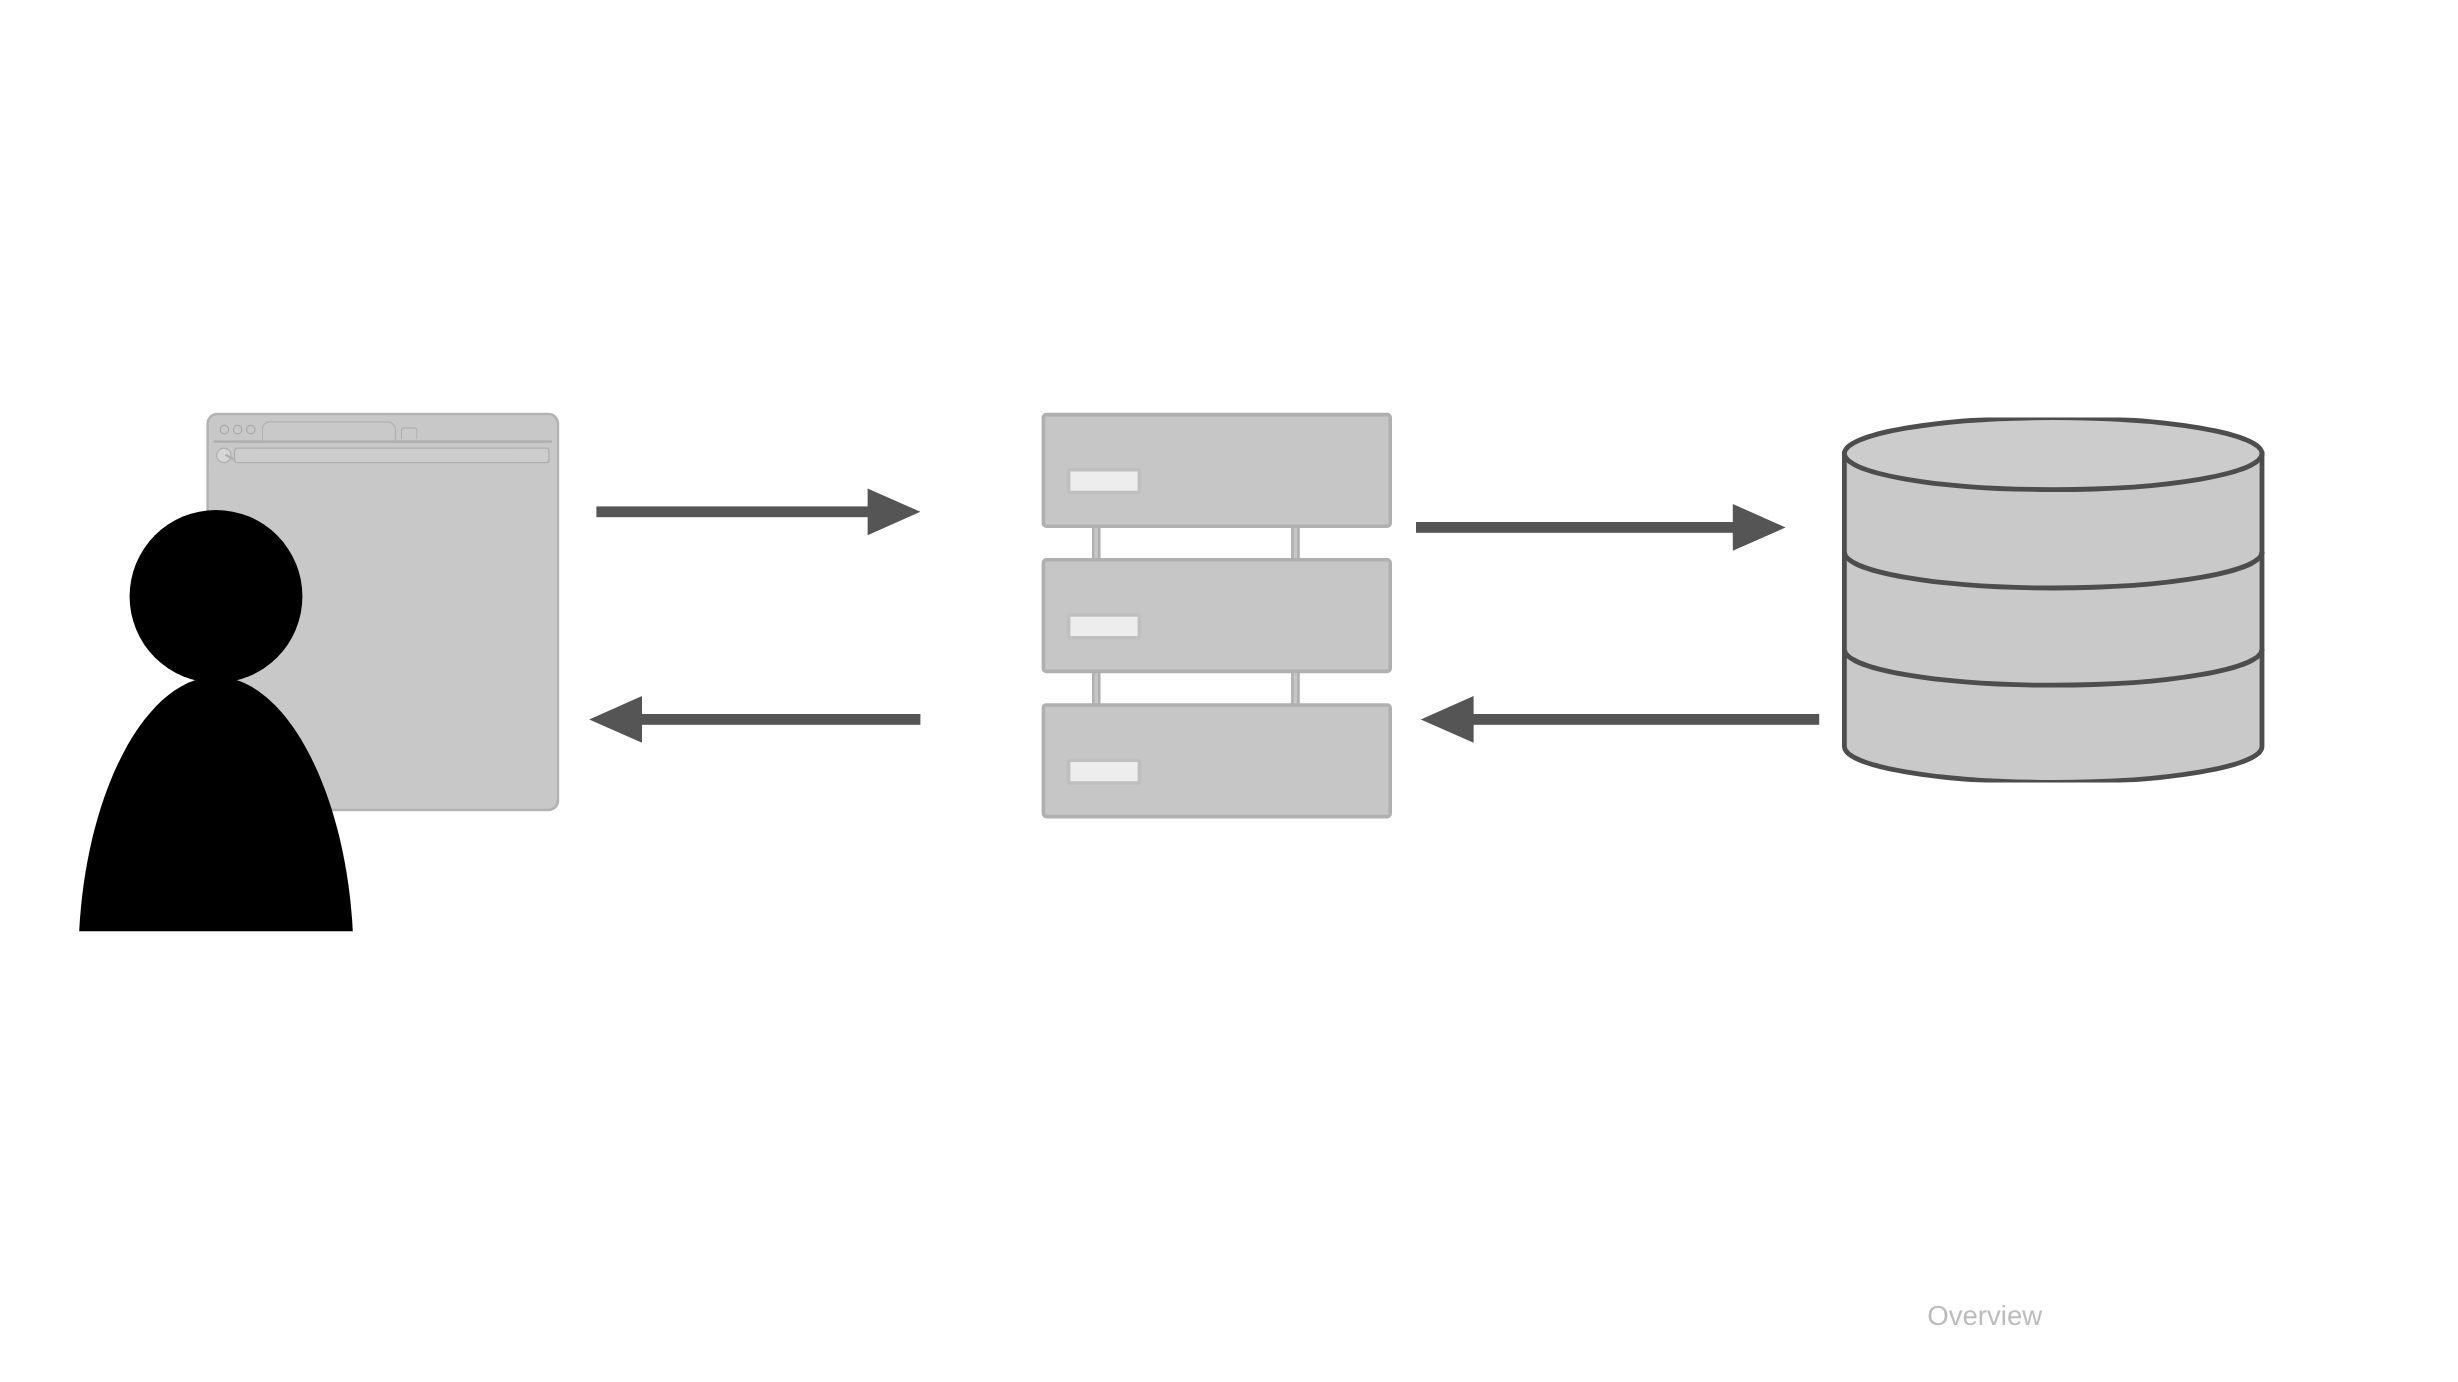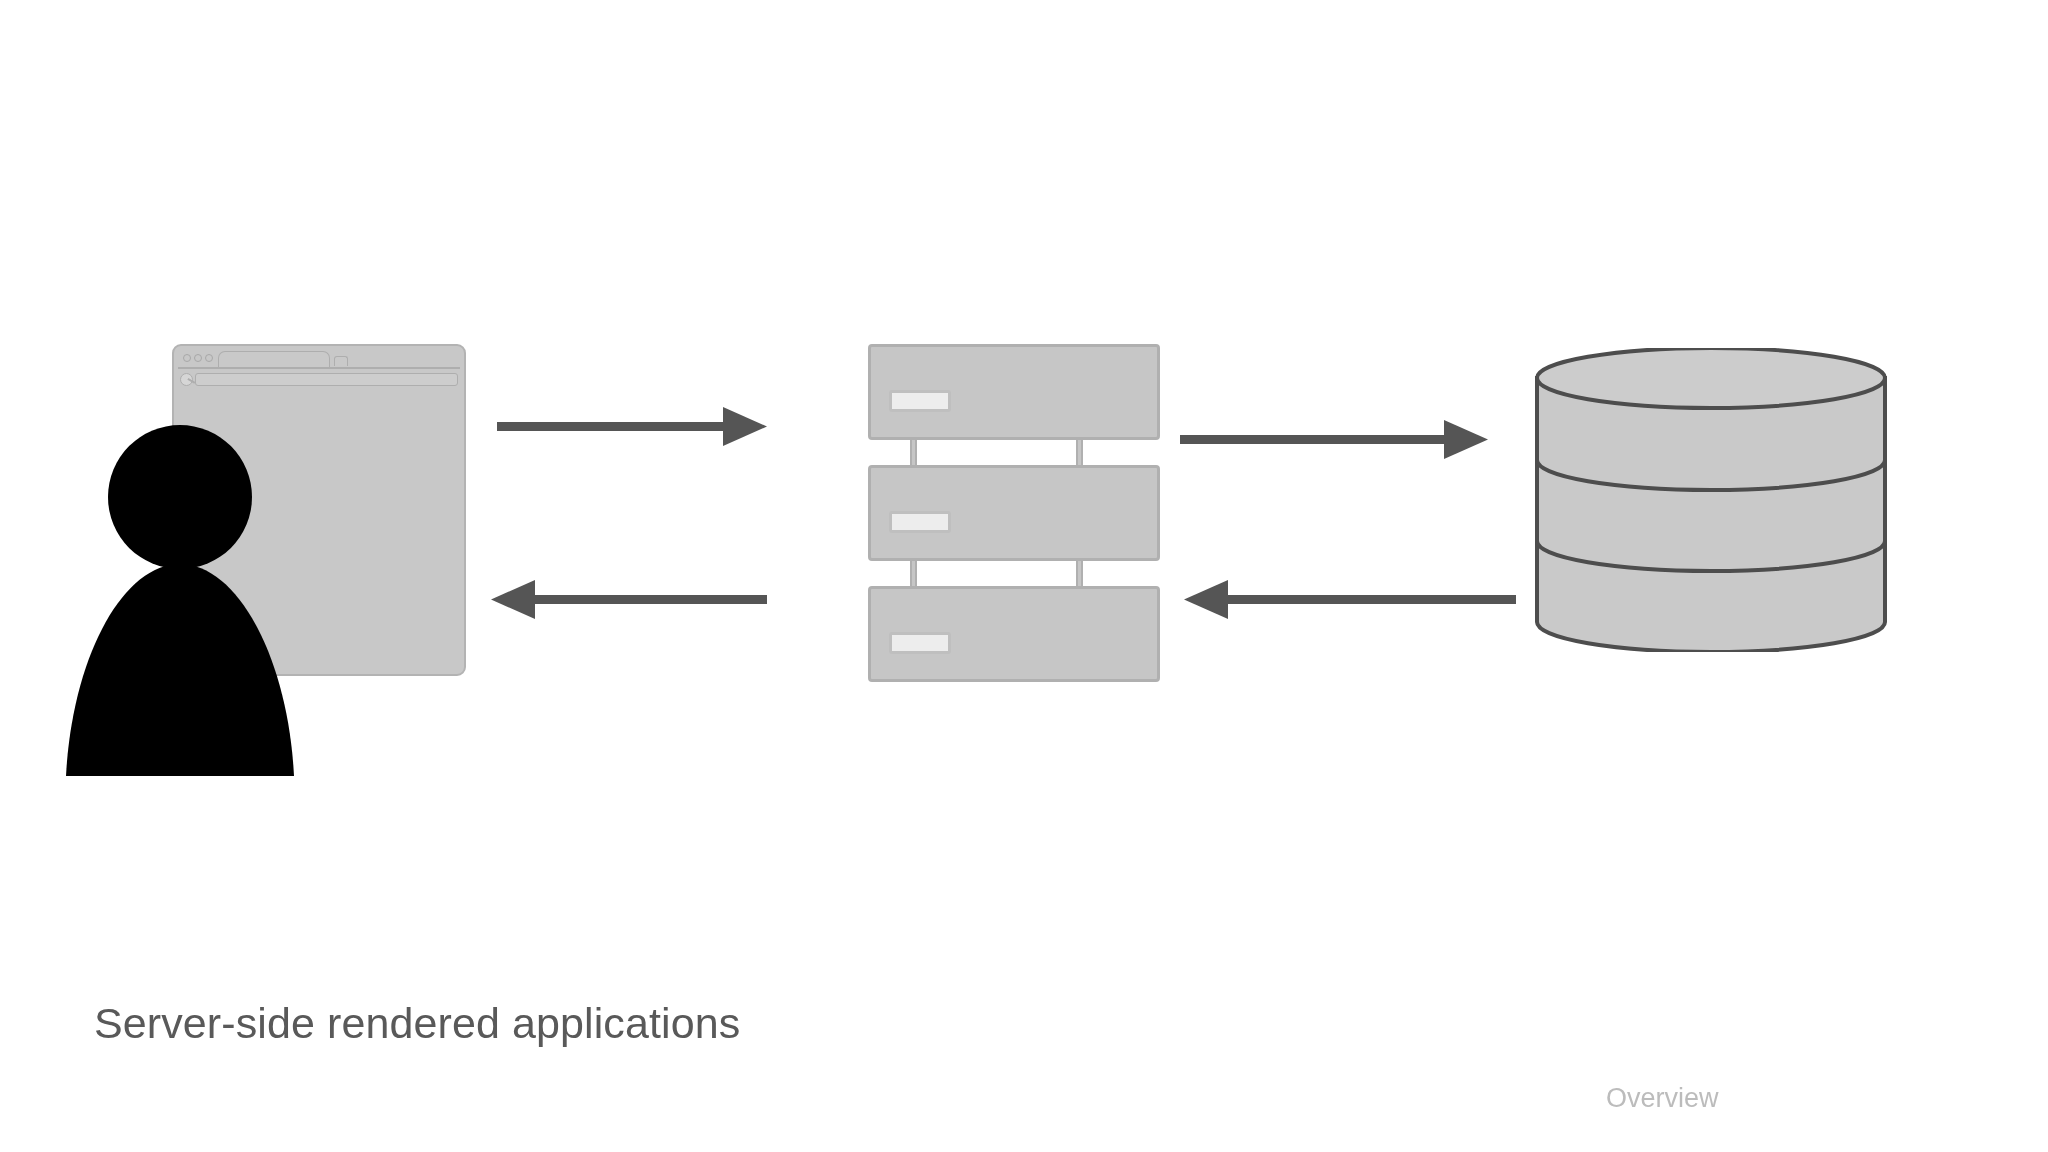--- a/index.html
+++ b/index.html
@@ -211,21 +211,21 @@
     top: 1000px;
     font-size: 43px;
     line-height: 1.1;
     color: #595959;
     letter-spacing: 0.1px;
     white-space: nowrap;
   }
   .slide-footer {
     left: 1606px;
     top: 1084px;
-    font-size: 27px;
+    font-size: 23px;
     line-height: 1.1;
     color: #bcbcbc;
     white-space: nowrap;
   }
 </style>
 </head>
 <body>
 
 <div class="slide">
 
@@ -308,17 +308,16 @@
       <path d="M 3 30 L 3 274 A 174 30 0 0 0 351 274 L 351 30 Z" fill="#c9c9c9" stroke="#4d4d4d" stroke-width="4"></path>
 
       <ellipse cx="177" cy="30" rx="174" ry="30" fill="#cccccc" stroke="#4d4d4d" stroke-width="4"></ellipse>
 
       <path d="M 3 112 A 174 30 0 0 0 351 112" fill="none" stroke="#4d4d4d" stroke-width="4"></path>
 
       <path d="M 3 193 A 174 30 0 0 0 351 193" fill="none" stroke="#4d4d4d" stroke-width="4"></path>
     </svg>
   </div>
 
-  <div class="abs slide-title">Server-side rendered applications</div>
 
   <div class="abs slide-footer">Overview</div>
 
 </div>
 
 </body></html>

